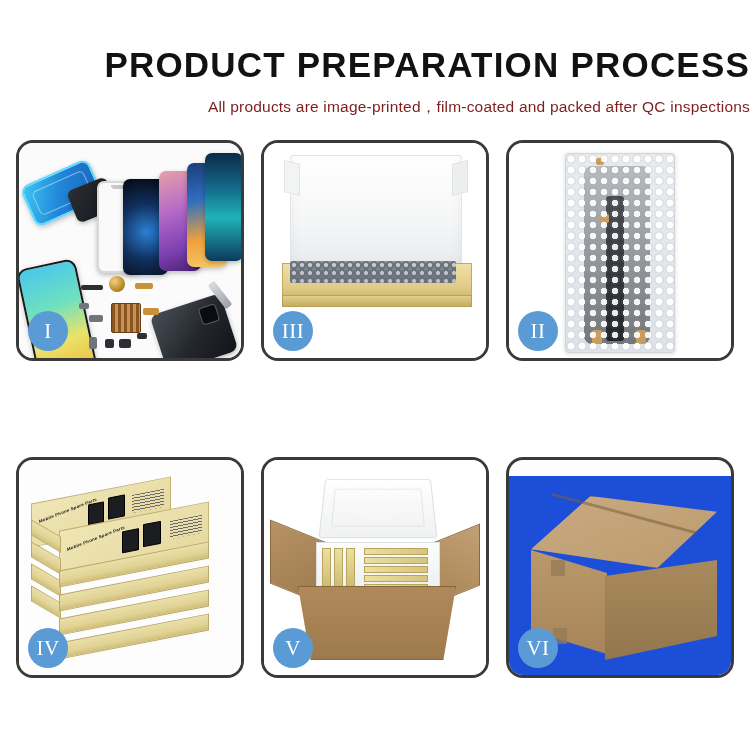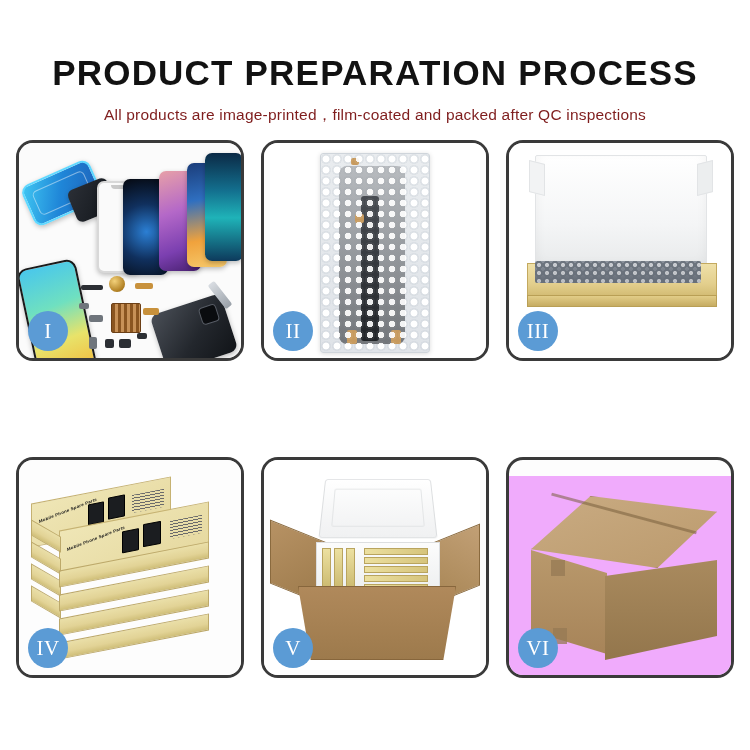--- a/index.html
+++ b/index.html
@@ -5,21 +5,21 @@
   * { box-sizing: border-box; margin: 0; padding: 0; }
   html, body {
     width: 750px; height: 750px;
     background: #ffffff;
     font-family: "Liberation Sans", sans-serif;
     overflow: hidden;
   }
   .page { position: relative; width: 750px; height: 750px; background: #fff; }
 
   
-  .header { position: absolute; top: 12px; left: 0; width: 750px; text-align: center; }
+  .header { position: absolute; top: 4px; left: 0; width: 750px; text-align: right; }
   .title {
     font-size: 35px; font-weight: 700; letter-spacing: 1.2px;
     color: #121212; margin-top: 42px; line-height: 1.1;
     font-family: "Liberation Sans", sans-serif;
   }
   .subtitle {
     font-size: 15.5px; font-weight: 400; color: #7f1d1d;
     margin-top: 12px; letter-spacing: .2px;
   }
 
@@ -273,21 +273,21 @@
     background: linear-gradient(180deg,#ece0a0,#cbb96f);
     border:1px solid #b9a45e;
   }
   .ybox-row {
     position:absolute; left:100px; width:64px; height:7px;
     background: linear-gradient(90deg,#ece0a0,#d6c47c);
     border:1px solid #b9a45e;
   }
 
   
-  .p6 { background: #f0abfc; margin-top: 16px; }
+  .p6 { background: #1d4ed8; margin-top: 16px; }
   .c6-top {
     position:absolute; left:22px; top:20px; width:186px; height:72px;
     background: linear-gradient(160deg,#c9ab82 0%,#bb9a6d 100%);
     border:1px solid #a6875c;
     clip-path: polygon(32% 0, 100% 22%, 68% 100%, 0 74%);
   }
   .c6-left {
     position:absolute; left:22px; top:74px; width:76px; height:104px;
     background: linear-gradient(180deg,#b9996c,#a78459);
     border:1px solid #937košo;
@@ -341,41 +341,41 @@
         <div class="sm" style="left:100px;top:196px;width:12px;height:9px;"></div>
         <div class="sm grey" style="left:70px;top:194px;width:8px;height:12px;"></div>
         <div class="sm" style="left:118px;top:190px;width:10px;height:6px;"></div>
         <div class="sm grey" style="left:60px;top:160px;width:10px;height:6px;"></div>
         <div class="tool"></div>
         <div class="badge">I</div>
       </div>
     </div>
 
     <div class="panel">
+      <div class="panel-stage p3">
+        <div class="foam-lid"></div>
+        <div class="box3-tray"></div>
+        <div class="box3-wrap"></div>
+        <div class="box3-front"></div>
+        <div class="badge">III</div>
+      </div>
+    </div>
+
+    <div class="panel">
       <div class="panel-stage p2">
         <div class="bubble-pouch">
           <div class="pouch-inner"></div>
           <div class="pouch-strip"></div>
           <div class="tab-tan" style="left:30px;top:4px;width:8px;height:7px;"></div>
           <div class="tab-tan" style="left:34px;top:60px;width:9px;height:9px;"></div>
           <div class="tab-tan" style="left:26px;top:176px;width:10px;height:14px;"></div>
           <div class="tab-tan" style="left:70px;top:176px;width:10px;height:14px;"></div>
           <div class="pouch-overlay"></div>
         </div>
         <div class="badge">II</div>
-      </div>
-    </div>
-
-    <div class="panel">
-      <div class="panel-stage p3">
-        <div class="foam-lid"></div>
-        <div class="box3-tray"></div>
-        <div class="box3-wrap"></div>
-        <div class="box3-front"></div>
-        <div class="badge">III</div>
       </div>
     </div>
 
     <div class="panel">
       <div class="panel-stage p4">
         <div class="stack">
 
           <div class="kbox-top" style="left:2px;top:14px;width:140px;height:44px;transform:skewY(-11deg);">
             <div class="klabel" style="left:7px;top:16px;transform:rotate(-11deg);">Mobile Phone Spare Parts</div>
             <div class="kscreen" style="left:56px;top:11px;width:16px;height:21px;"></div>

